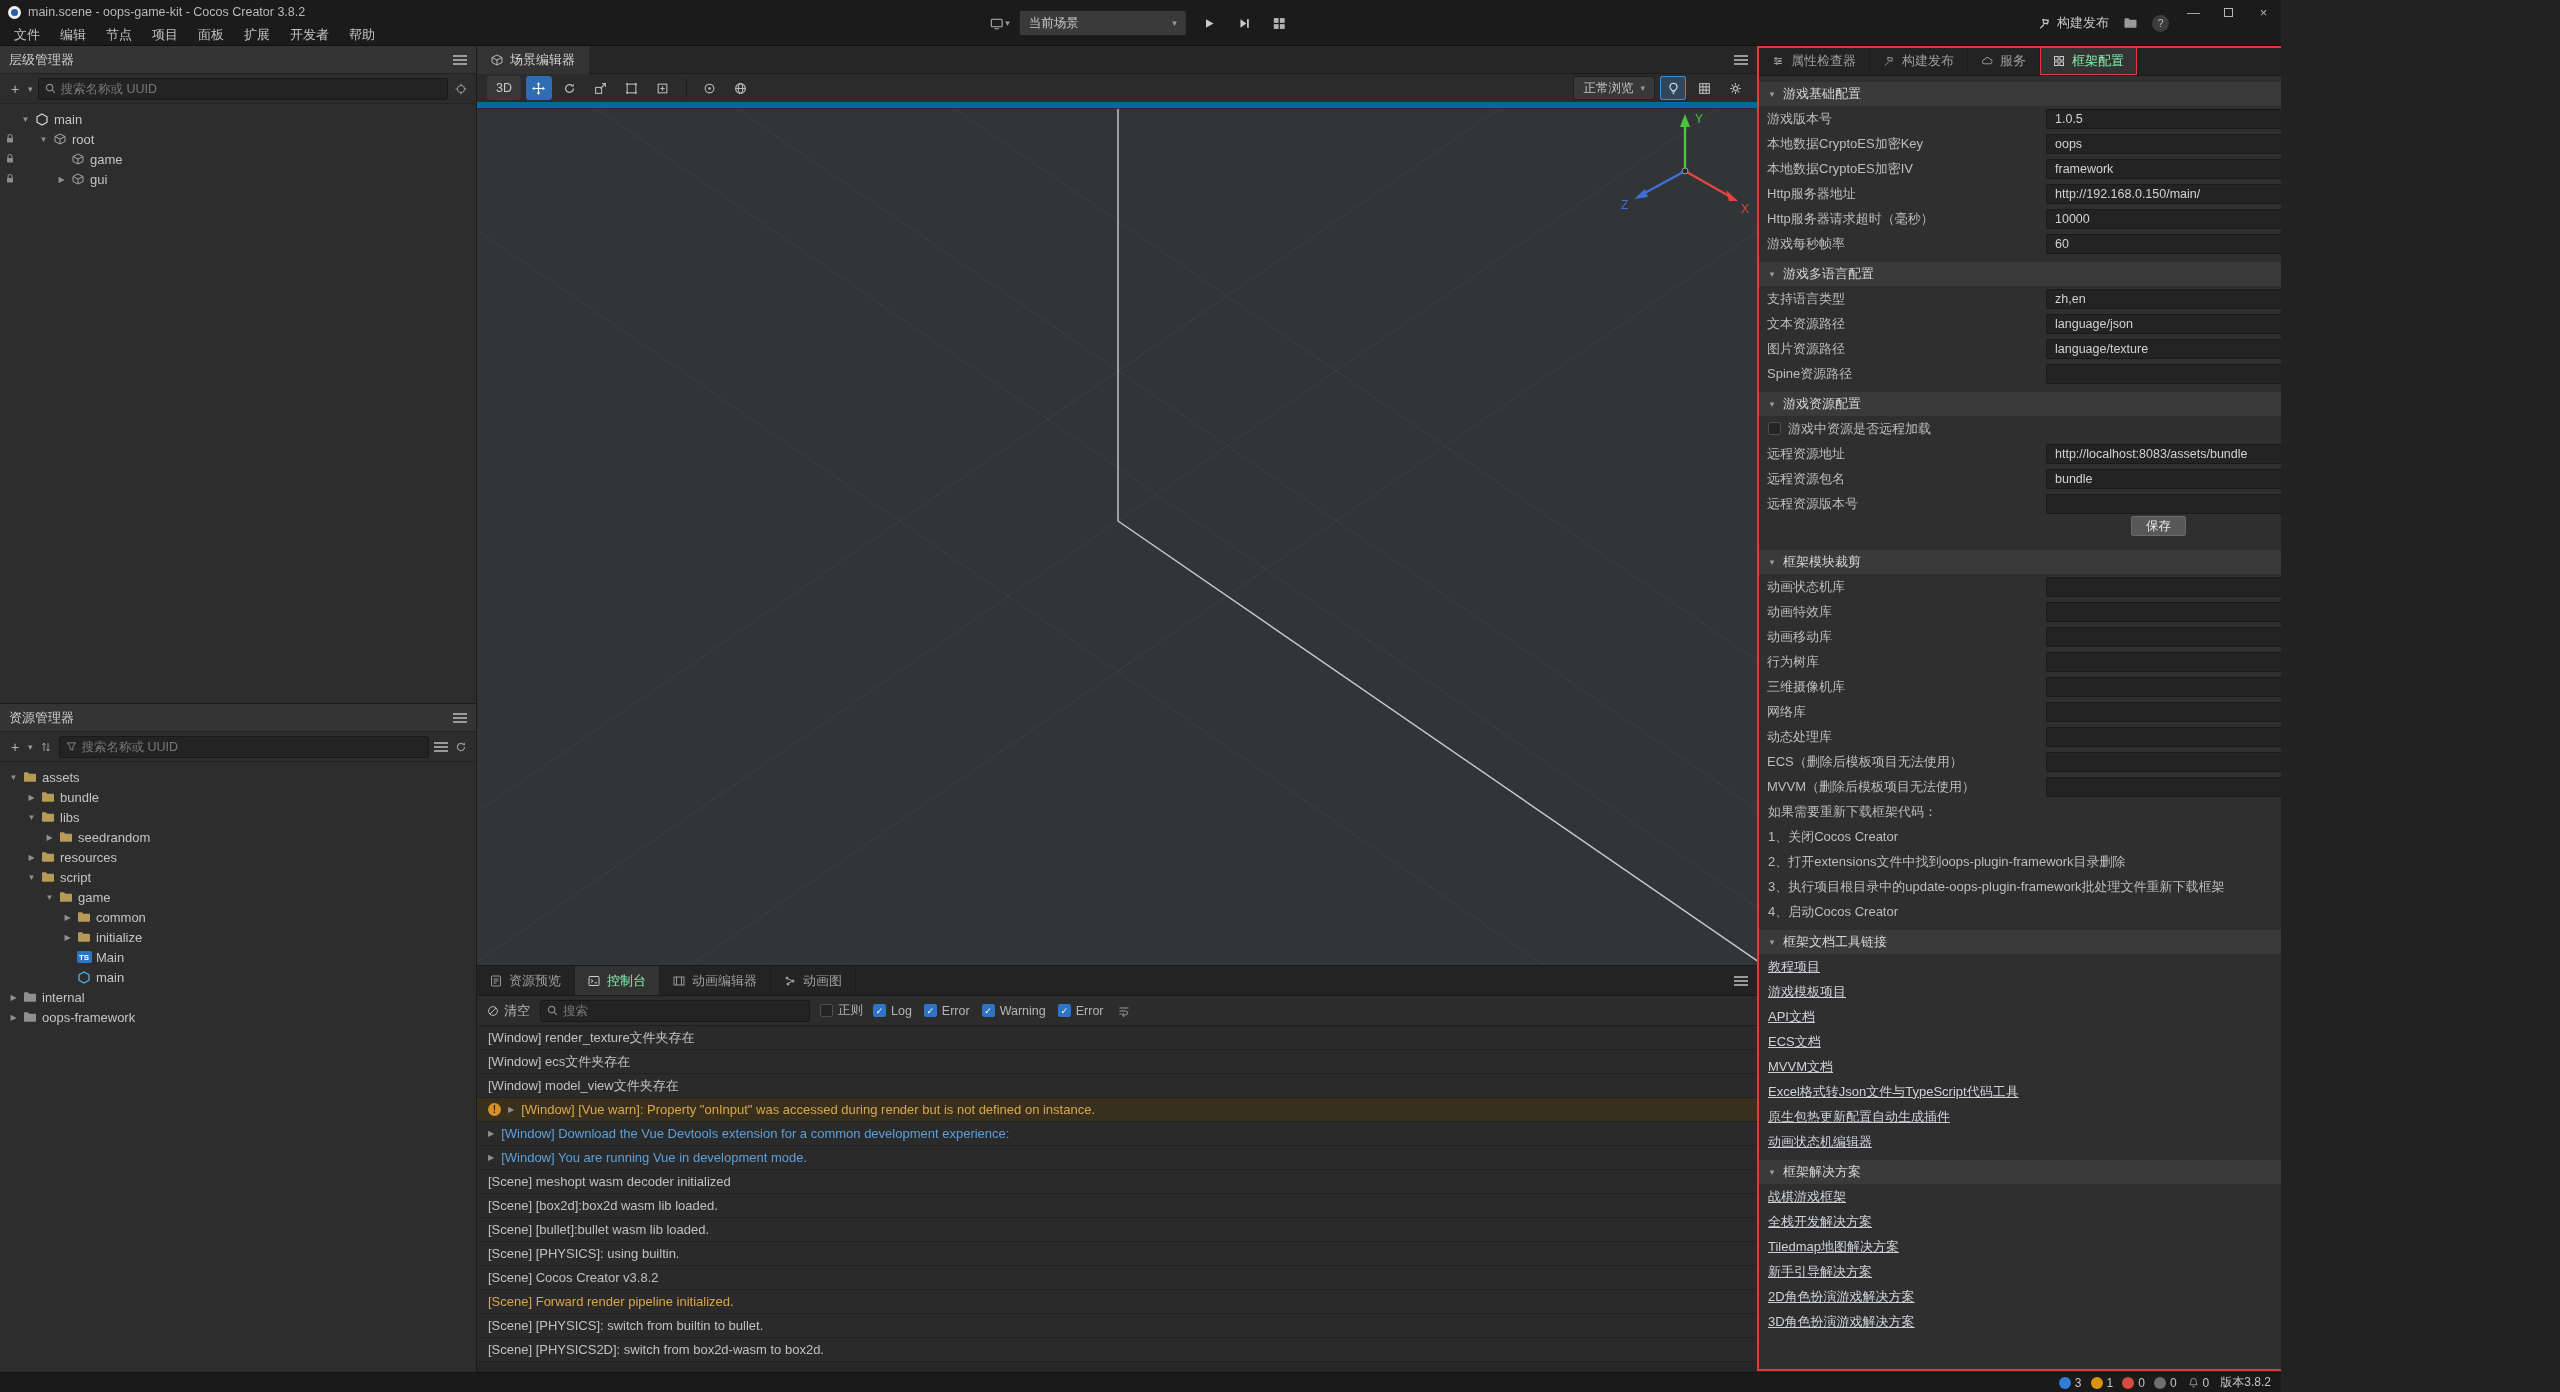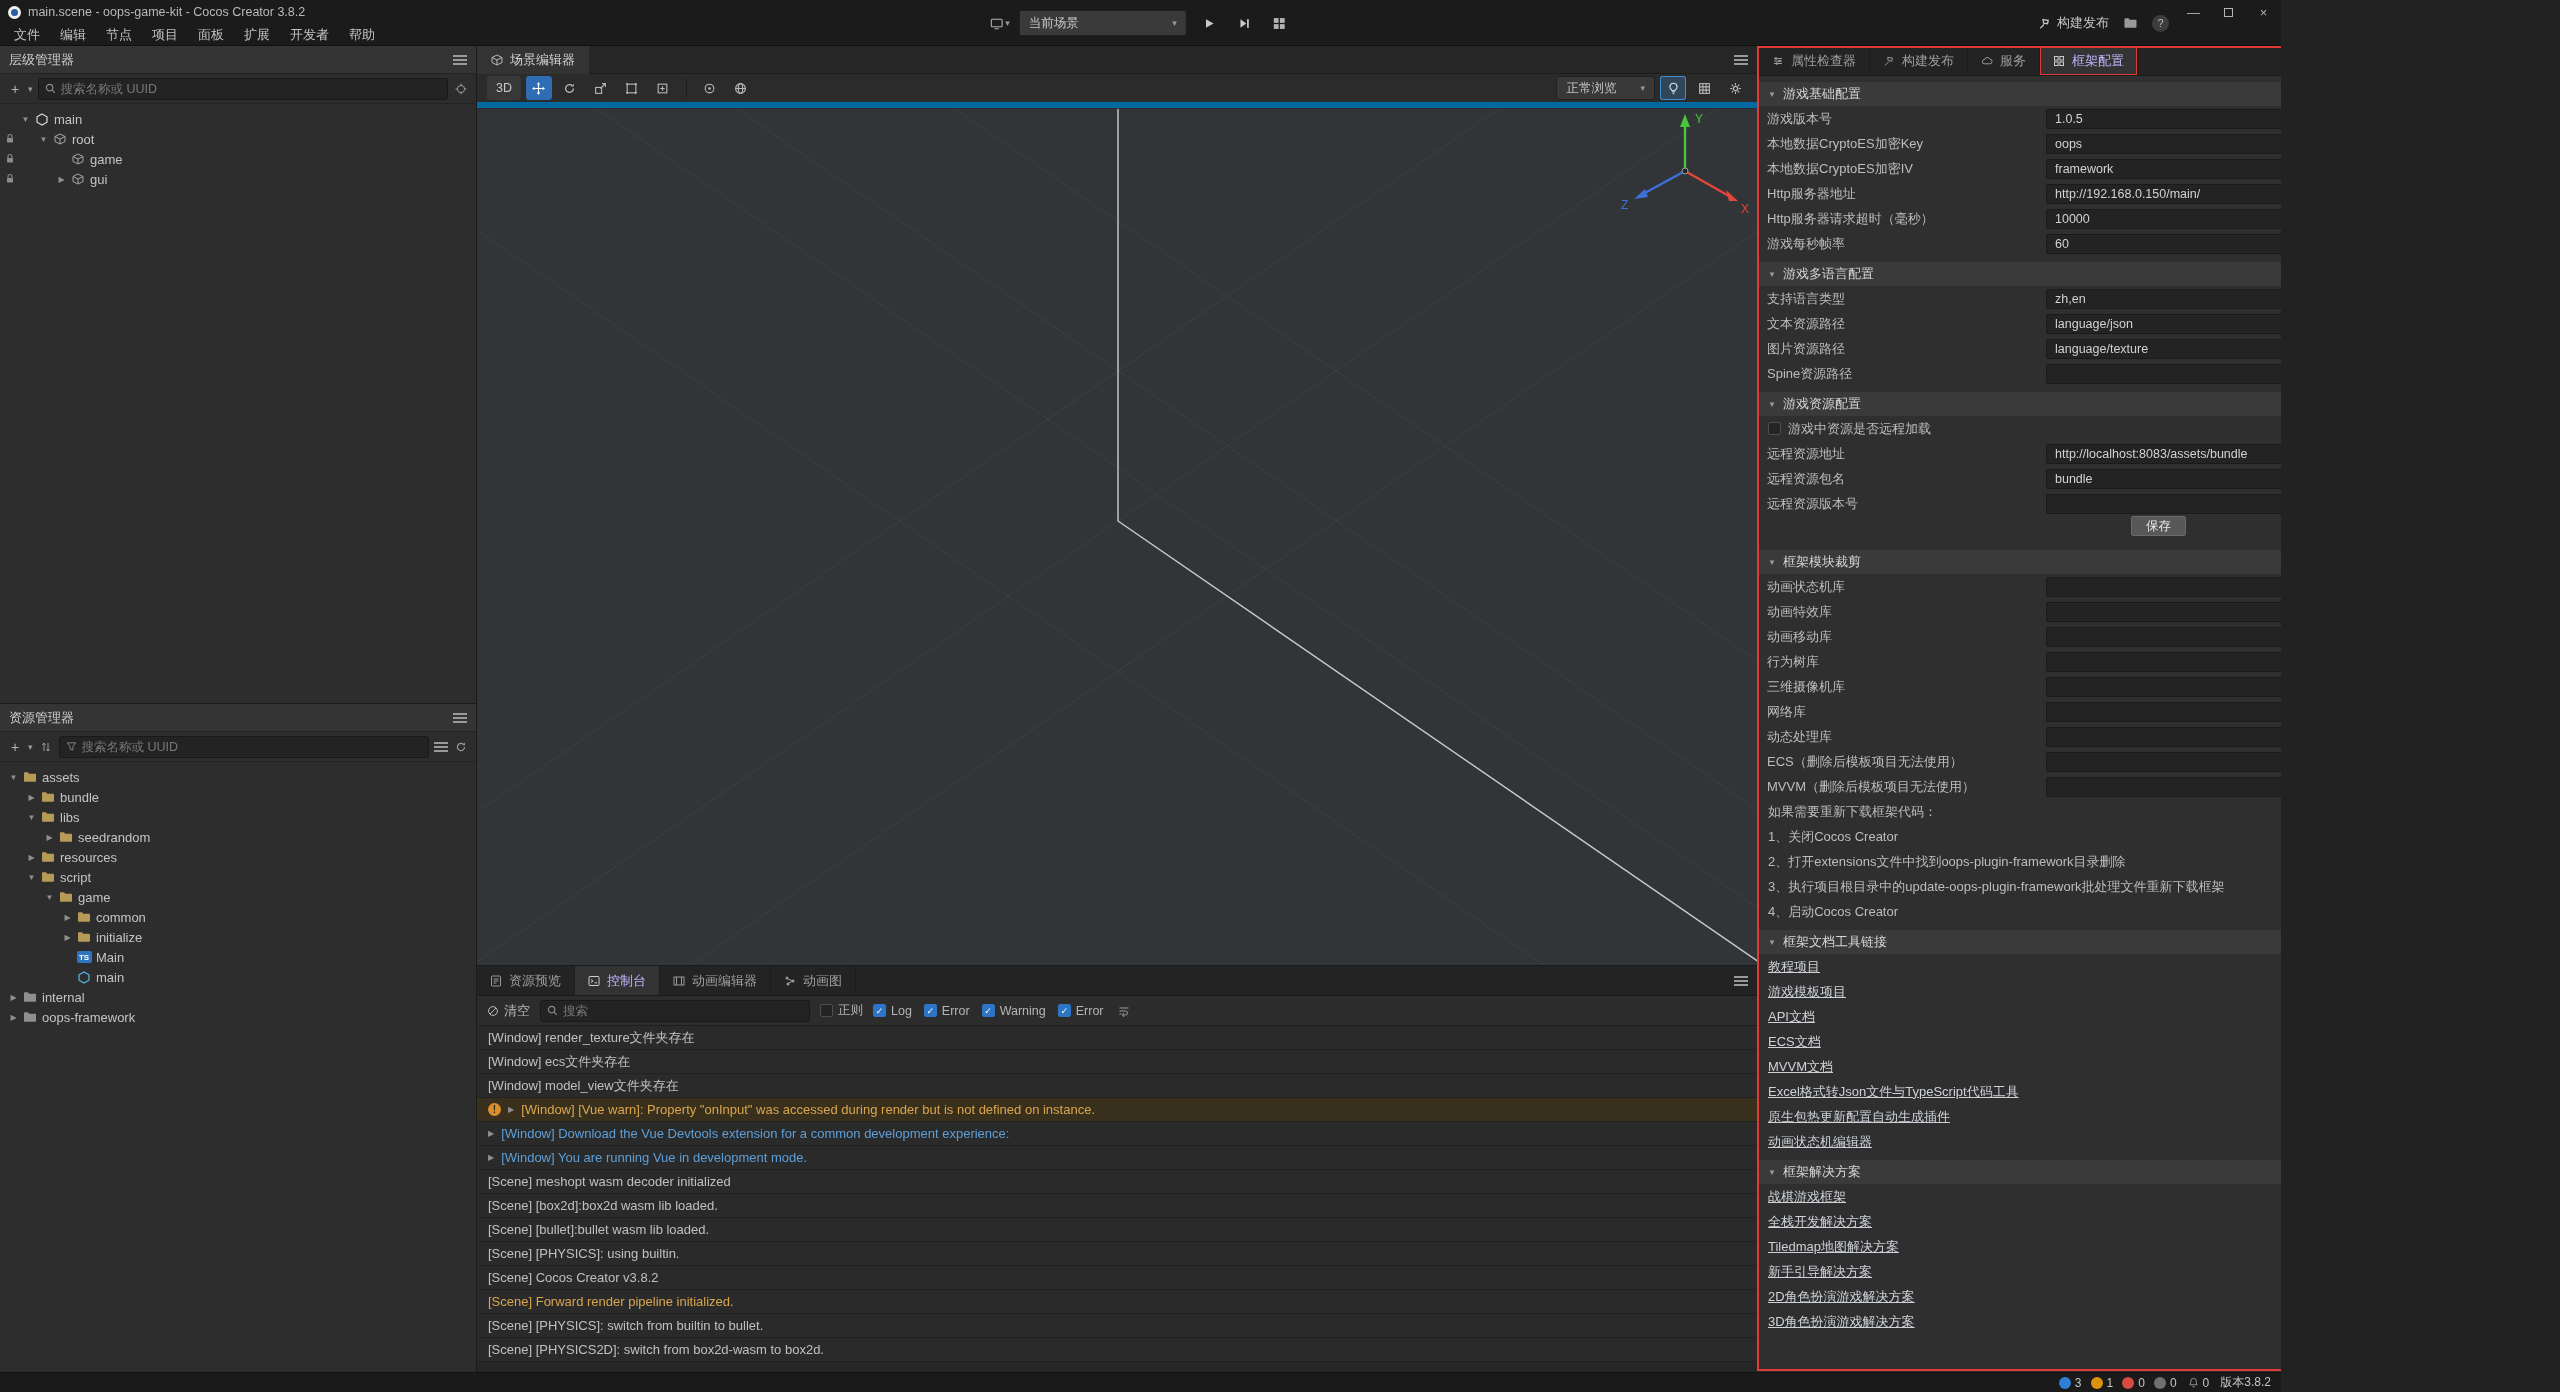--- a/index.html
+++ b/index.html
@@ -52,30 +52,30 @@
   .scene{left:477px;top:46px;width:1282px;height:919px;background:#2b2b2b;}
   .scene-header{height:28px;background:#262626;border-bottom:1px solid #1c1c1c;display:flex;align-items:center;}
   .scene-tab{height:28px;display:flex;align-items:center;gap:7px;padding:0 14px;background:#333;color:#d2d2d2;font-size:13px;}
   .scene-header .hamburger{margin-left:auto;margin-right:10px;}
   .scene-toolbar{height:34px;background:#2b2b2b;border-bottom:6px solid #0369a1;display:flex;align-items:center;padding:0 10px;gap:5px;}
   .chip3d{height:24px;padding:0 9px;background:#383838;border-radius:3px;display:flex;align-items:center;gap:4px;color:#c8c8c8;font-size:12.5px;}
   .tool{width:26px;height:24px;border-radius:3px;display:flex;align-items:center;justify-content:center;}
   .tool.selected{background:#2e6db4;}
   .tool.lit{background:rgba(63,140,210,.28);box-shadow:inset 0 0 0 1px #3f8cd2;}
   .tb-sep{width:1px;height:18px;background:#1d1d1d;margin:0 5px;}
-  .vm-dd{margin-left:auto;height:24px;padding:0 9px;background:#383838;border:1px solid #202020;border-radius:3px;display:flex;align-items:center;gap:24px;color:#c3c3c3;font-size:12.5px;}
+  .vm-dd{margin-left:auto;height:24px;padding:0 9px;background:#383838;border:1px solid #202020;border-radius:3px;display:flex;align-items:center;gap:7px;color:#c3c3c3;font-size:12.5px;}
   .viewport{position:absolute;left:0;top:63px;right:0;bottom:0;background:#323537;overflow:hidden;}
   .vp-lines{position:absolute;left:0;top:0;}
   .gizmo{position:absolute;left:1138px;top:0;}
 
   
   .console{left:477px;top:965px;width:1282px;height:407px;background:#2a2a2a;border-top:1px solid #1b1b1b;}
   .tabbar{height:30px;background:#232323;display:flex;align-items:stretch;border-bottom:1px solid #1a1a1a;}
   .tab{display:flex;align-items:center;gap:7px;padding:0 13px;font-size:13px;color:#9e9e9e;border-right:1px solid #1d1d1d;}
-  .tab.active{background:#333;color:#c4b5fd;justify-content:flex-end;}
+  .tab.active{background:#333;color:#86efac;justify-content:flex-end;}
   .tabbar .hamburger{align-self:center;margin-left:auto;margin-right:10px;}
   .console-toolbar{height:30px;background:#2c2c2c;border-bottom:1px solid #1e1e1e;display:flex;align-items:center;gap:10px;padding:0 10px;}
   .clear-btn{display:flex;align-items:center;gap:5px;color:#b9b9b9;font-size:13px;}
   .console-search{width:270px;height:22px;background:#232323;border:1px solid #191919;border-radius:3px;display:flex;align-items:center;padding:0 6px;gap:5px;}
   .console-search input{flex:1;background:transparent;border:none;outline:none;color:#cfcfcf;font-size:12.5px;font-family:inherit;min-width:0;}
   .console-search input::placeholder{color:#787878;}
   .filter{display:flex;align-items:center;gap:5px;font-size:12.5px;color:#b5b5b5;}
   .cb{width:13px;height:13px;border-radius:2px;background:#242424;border:1px solid #4d4d4d;display:inline-flex;align-items:center;justify-content:center;font-size:9px;color:#fff;flex:none;}
   .cb.on{background:#2d75c4;border-color:#2d75c4;}
   .logs{position:absolute;left:0;right:0;top:60px;bottom:0;background:#262626;overflow:hidden;}

